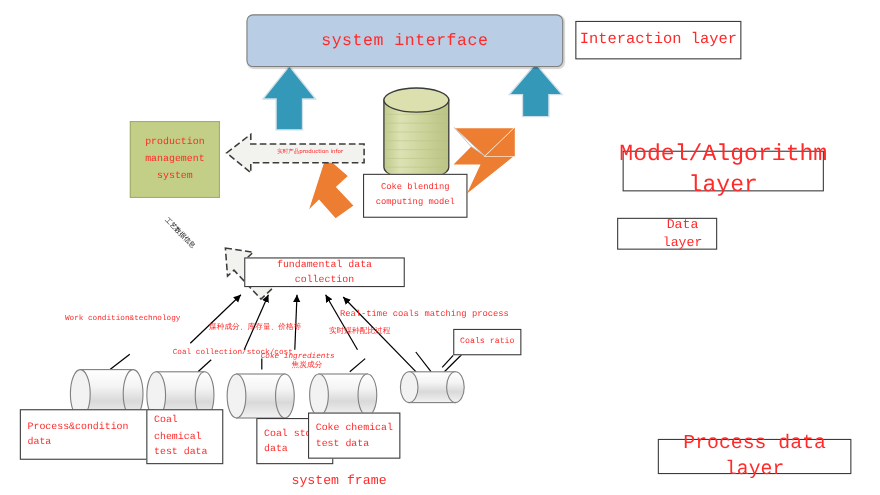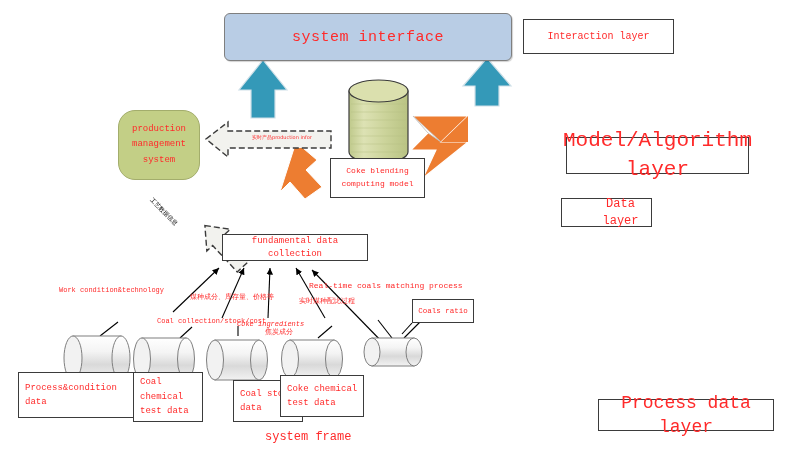--- a/index.html
+++ b/index.html
@@ -35,38 +35,38 @@
     border: 1px solid #7f7f7f;
     border-radius: 6px;
     color: #ff2a2a;
     font-size: 15px;
     letter-spacing: .5px;
     display: flex; align-items: center; justify-content: center;
     box-shadow: 1px 1px 1px rgba(0,0,0,.18);
   }
 
   
-  #interaction-layer { left: 523px; top: 19px; width: 151px; height: 35px; font-size: 10px; }
+  #interaction-layer { left: 523px; top: 19px; width: 151px; height: 35px; font-size: 14px; }
   #model-layer { left: 566px; top: 137px; width: 183px; height: 37px; font-size: 21px; }
   #data-layer  { left: 561px; top: 198px; width: 91px;  height: 29px; font-size: 12px; padding-left: 28px; }
   #process-data-layer { left: 598px; top: 371px; width: 176px; height: 32px; font-size: 18px; margin-top: 28px; }
 
   #process-layer-cn {
     left: 508px; top: 372px; width: 48px; height: 32px;
     color: #000; font-size: 11px; line-height: 1.25;
     font-family: "DejaVu Sans", sans-serif;
     display:flex; align-items:center; justify-content:center; text-align:center;
   }
 
   
   #production-management-system {
     left: 118px; top: 110px; width: 82px; height: 70px;
     background: #c3cf86;
     border: 1px solid #a3ad6c;
-    border-radius: 17px;
+    border-radius: 0;
     color: #ff2a2a; font-size: 9px; line-height: 1.7;
     display: flex; align-items: center; justify-content: center; text-align:center;
   }
 
   
   #database-cylinder { left: 347px; top: 78px; width: 63px; height: 87px; }
 
   
   #coke-blending-model {
     left: 330px; top: 158px; width: 95px; height: 40px;

